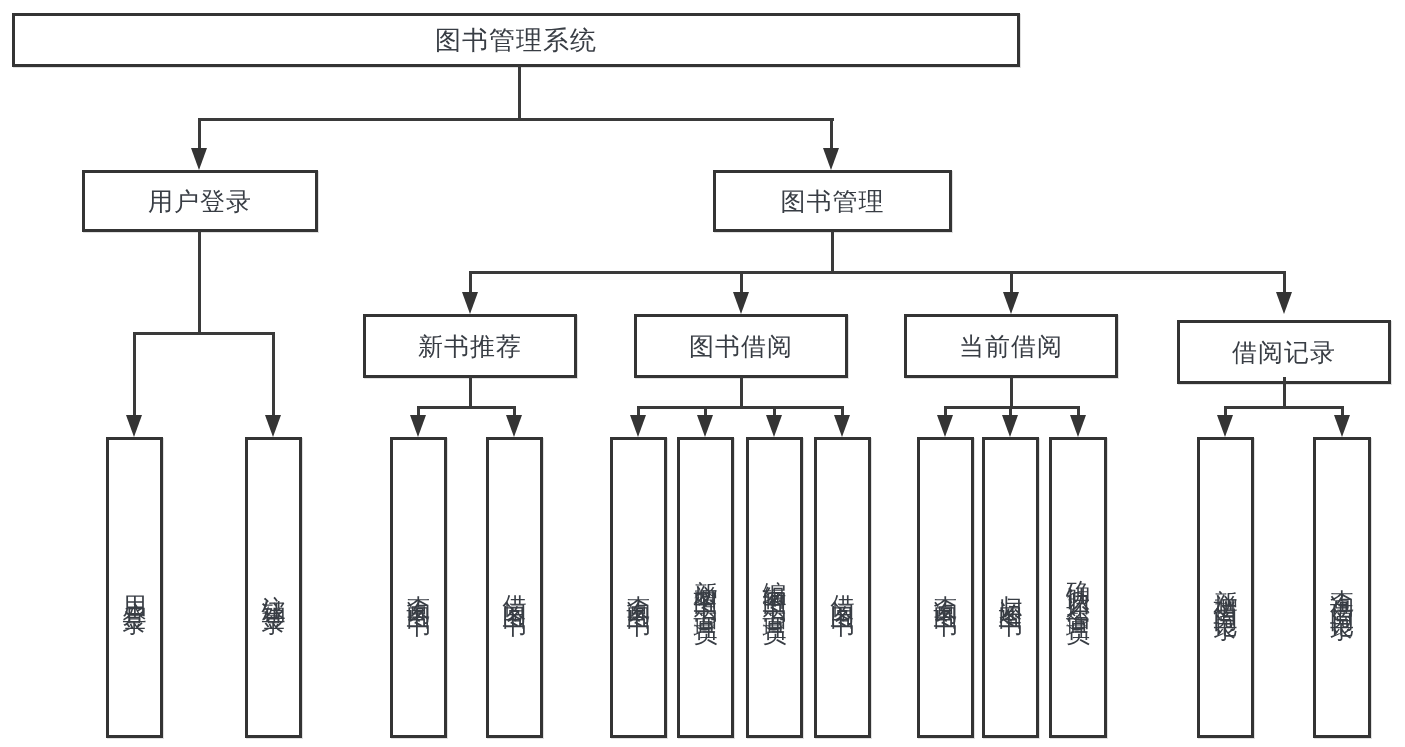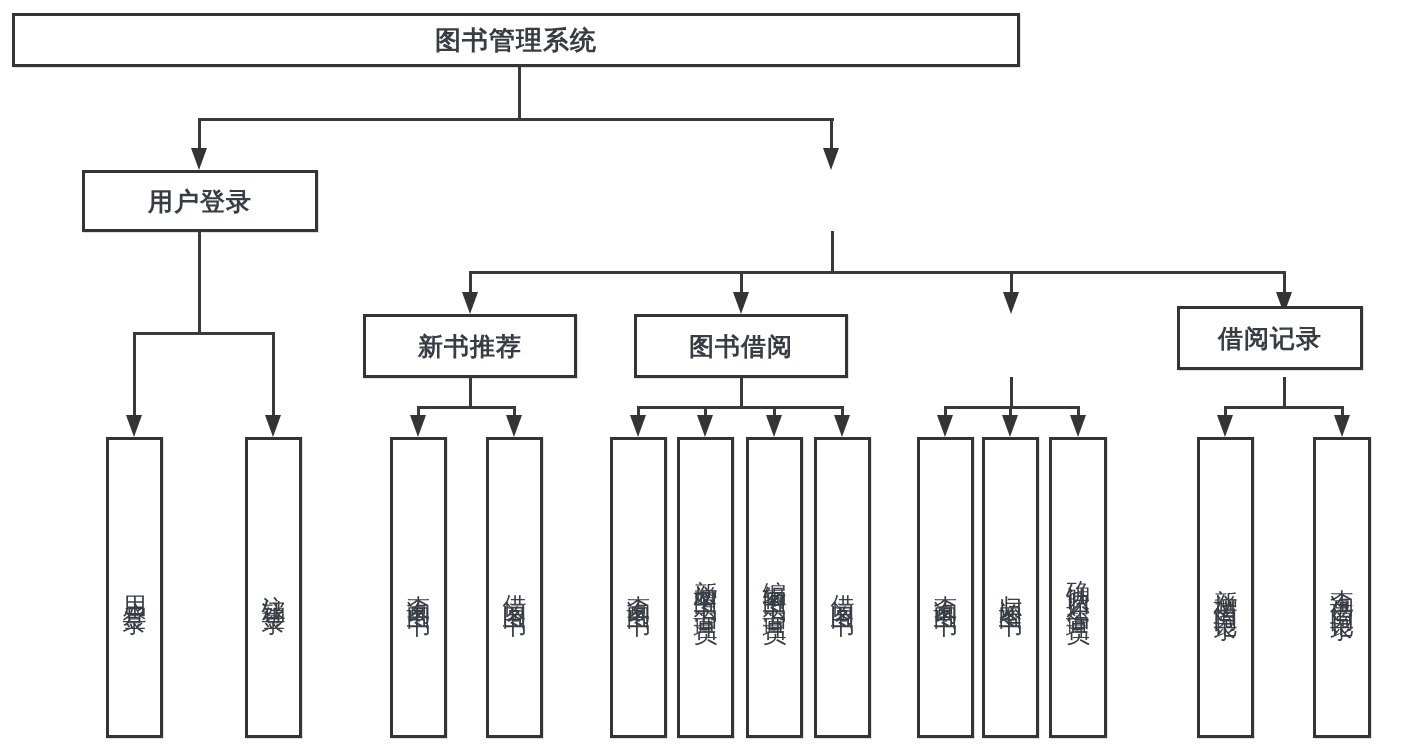--- a/index.html
+++ b/index.html
@@ -11,21 +11,21 @@
   .canvas{position:absolute;left:0;top:0;width:1405px;height:747px;}
   .box{
     position:absolute;
     border:3px solid #343434;
     background:#ffffff;
     display:flex;align-items:center;justify-content:center;
     color:#383d44;
     box-sizing:border-box;
     box-shadow:1px 1px 0 rgba(0,0,0,0.12);
   }
-  .hlabel{font-size:25px;letter-spacing:1px;white-space:nowrap;font-weight:bold;}
+  .hlabel{font-size:25px;letter-spacing:1px;white-space:nowrap;}
   .lvl1 .hlabel{font-size:26px;}
   .vbox{
     writing-mode:vertical-rl;
     text-orientation:mixed;
     font-size:24px;
     letter-spacing:6px;
     line-height:1.0;
     white-space:nowrap;
   }
   .vline{position:absolute;width:3px;background:#3a3a3a;}
@@ -59,20 +59,23 @@
   <div class="vline" style="left:518px;top:66px;height:53px;"></div>
   <div class="hline" style="left:198px;top:118px;width:636px;"></div>
   <div class="vline" style="left:198px;top:118px;height:34px;"></div>
   <div class="arrow" style="left:191px;top:148px;"></div>
   <div class="vline" style="left:830px;top:118px;height:34px;"></div>
   <div class="arrow" style="left:823px;top:148px;"></div>
 
   <div class="box" style="left:82px;top:170px;width:236px;height:62px;">
     <span class="hlabel">用户登录</span>
   </div>
+  <div class="box" style="left:713px;top:170px;width:239px;height:62px;">
+    <span class="hlabel">图书管理</span>
+  </div>
 
   <div class="vline" style="left:198px;top:231px;height:104px;"></div>
   <div class="hline" style="left:133px;top:332px;width:142px;"></div>
   <div class="vline" style="left:133px;top:332px;height:88px;"></div>
   <div class="arrow" style="left:126px;top:415px;"></div>
   <div class="vline" style="left:272px;top:332px;height:88px;"></div>
   <div class="arrow" style="left:265px;top:415px;"></div>
 
   <div class="vline" style="left:831px;top:231px;height:42px;"></div>
   <div class="hline" style="left:469px;top:271px;width:817px;"></div>
@@ -84,21 +87,24 @@
   <div class="arrow" style="left:1003px;top:292px;"></div>
   <div class="vline" style="left:1283px;top:271px;height:25px;"></div>
   <div class="arrow" style="left:1276px;top:292px;"></div>
 
   <div class="box" style="left:634px;top:314px;width:214px;height:64px;">
     <span class="hlabel">图书借阅</span>
   </div>
   <div class="box" style="left:363px;top:314px;width:214px;height:64px;">
     <span class="hlabel">新书推荐</span>
   </div>
-  <div class="box" style="left:1177px;top:306px;width:186px;height:64px;">
+  <div class="box" style="left:904px;top:314px;width:214px;height:64px;">
+    <span class="hlabel">当前借阅</span>
+  </div>
+  <div class="box" style="left:1177px;top:320px;width:214px;height:64px;">
     <span class="hlabel">借阅记录</span>
   </div>
 
   <div class="vline" style="left:469px;top:377px;height:31px;"></div>
   <div class="hline" style="left:417px;top:406px;width:99px;"></div>
   <div class="vline" style="left:417px;top:406px;height:12px;"></div>
   <div class="arrow" style="left:410px;top:415px;"></div>
   <div class="vline" style="left:513px;top:406px;height:12px;"></div>
   <div class="arrow" style="left:506px;top:415px;"></div>
 

